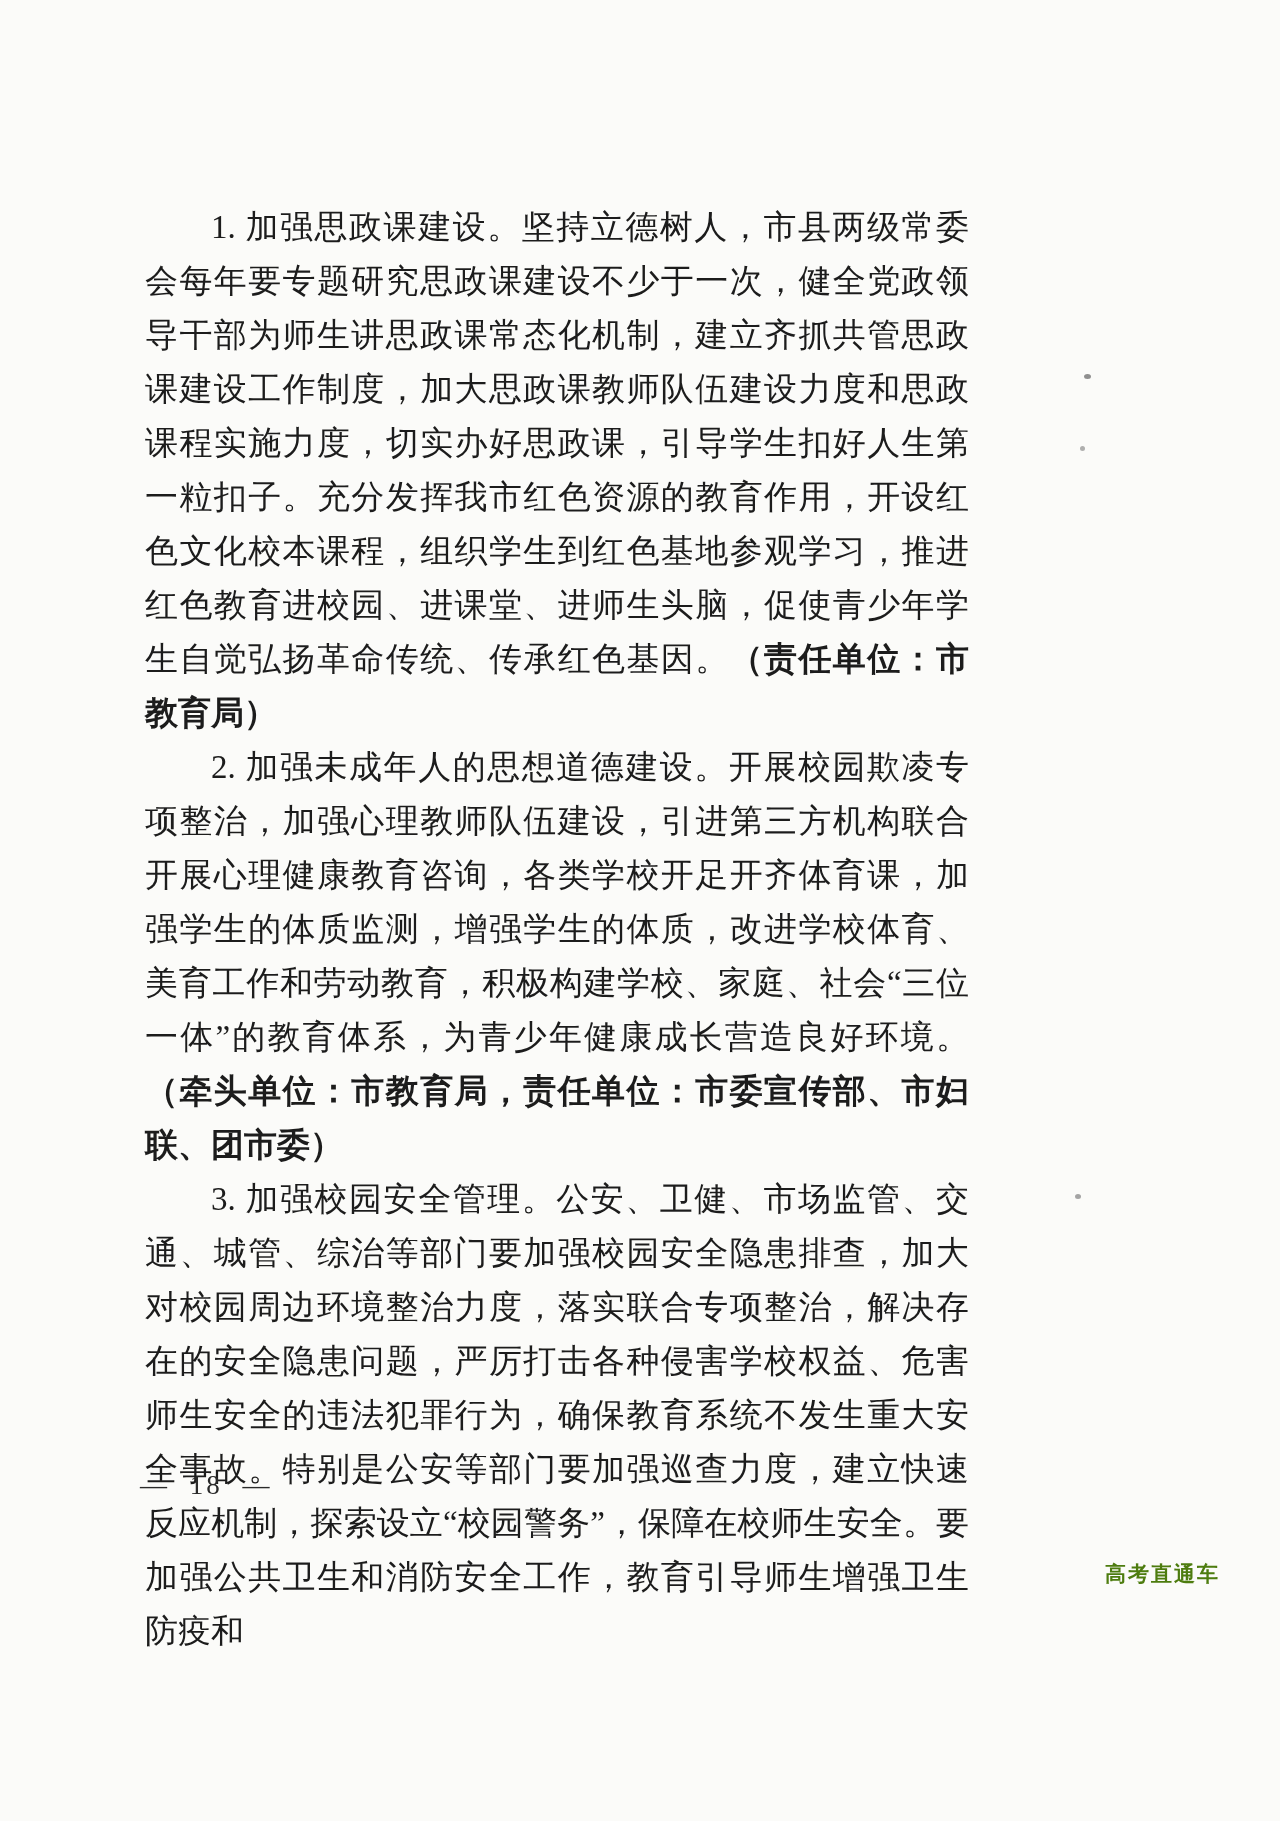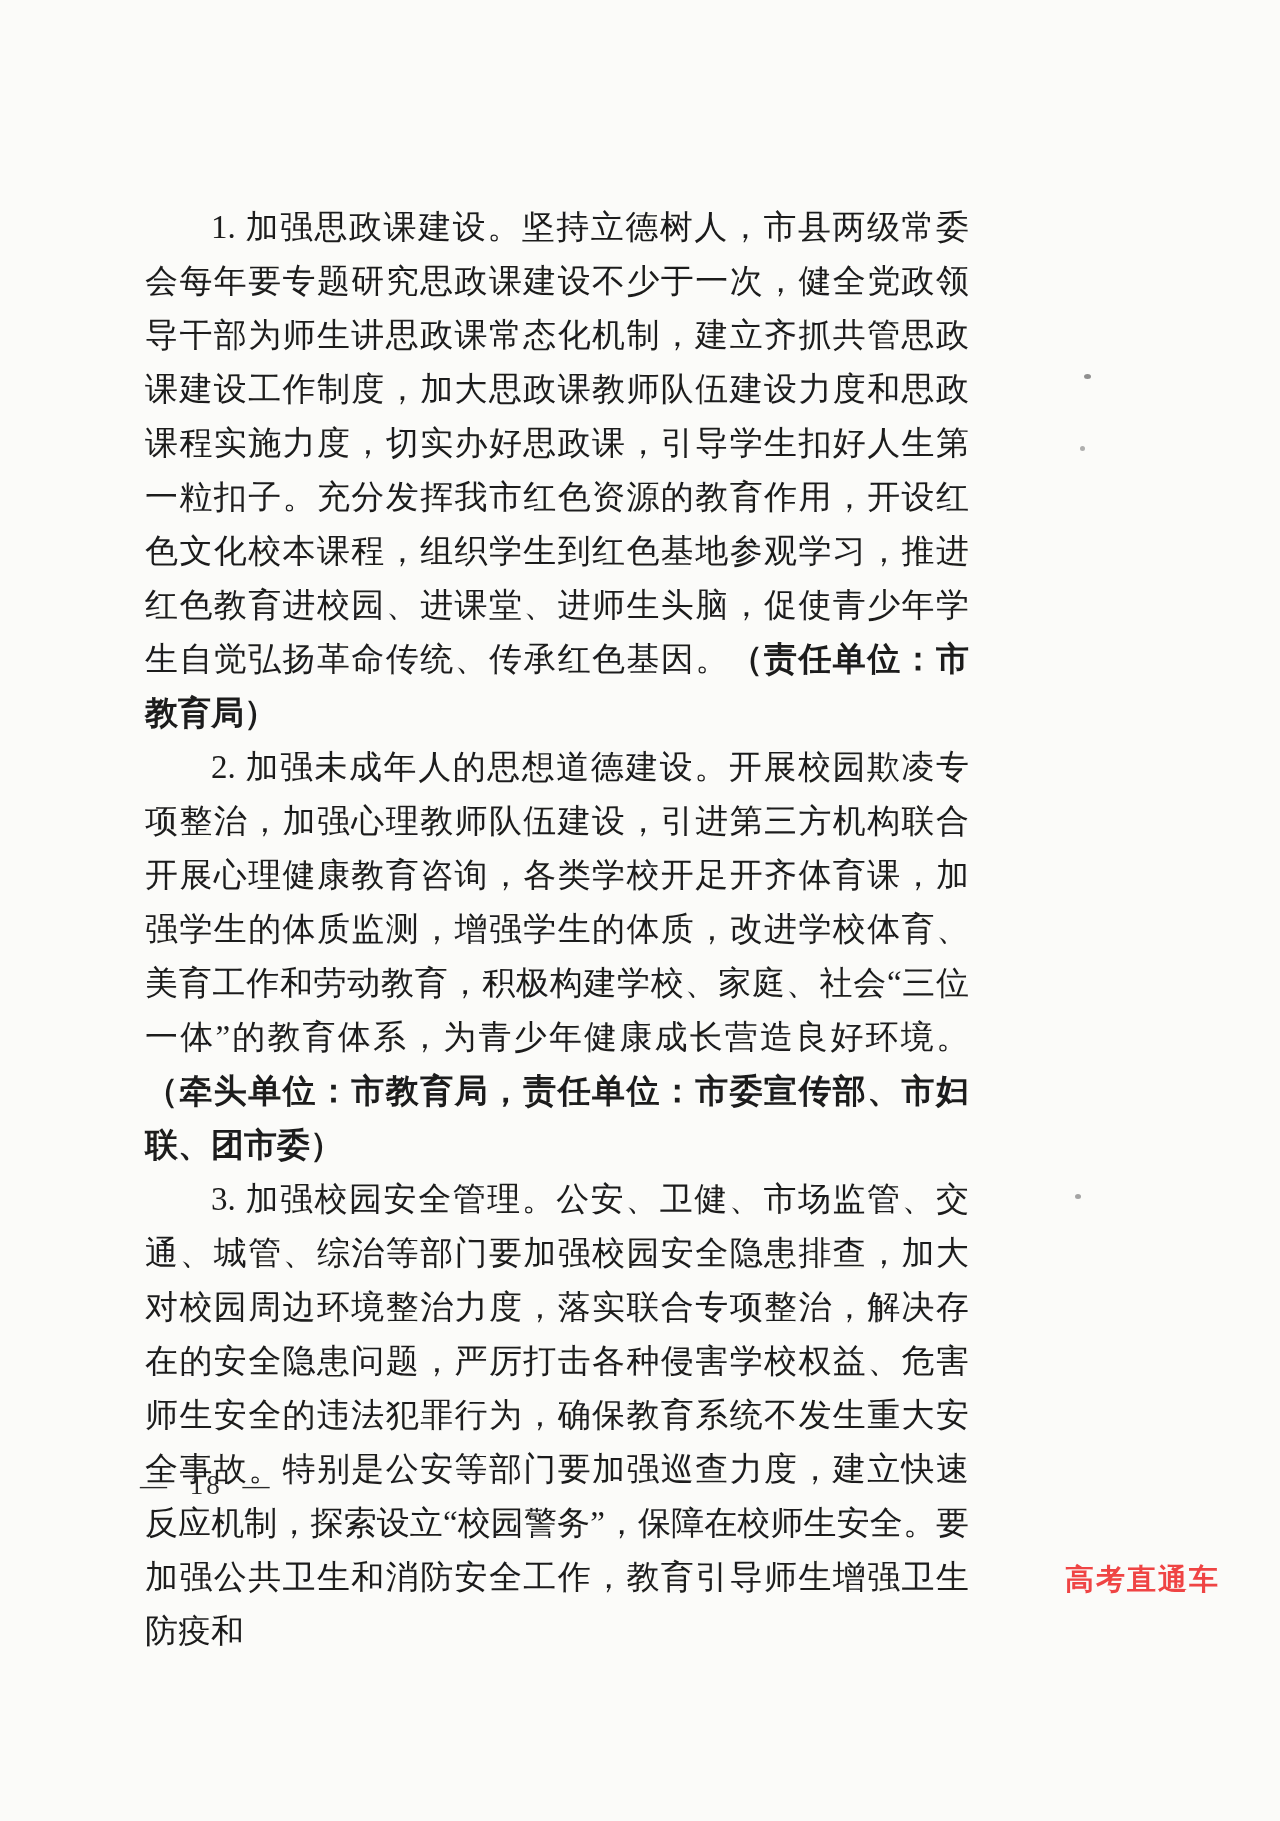--- a/index.html
+++ b/index.html
@@ -49,24 +49,24 @@
     font-size: 27px;
     letter-spacing: 3px;
     word-spacing: 10px;
     color: #2a2a2a;
   }
 
   .watermark {
     position: absolute;
     right: 60px;
     top: 1560px;
-    font-size: 29px;
+    font-size: 21px;
     font-weight: 700;
     letter-spacing: 2px;
-    color: #ef4444; 
+    color: #4d7c0f; 
     font-family: "Liberation Sans", "DejaVu Sans", sans-serif;
   }
 
   .speck {
     position: absolute;
     background: #8f8f8f;
     border-radius: 50%;
   }
   .speck-1 { left: 1084px; top: 374px; width: 7px; height: 5px; }
   .speck-2 { left: 1080px; top: 446px; width: 5px; height: 5px; opacity: .7; }

